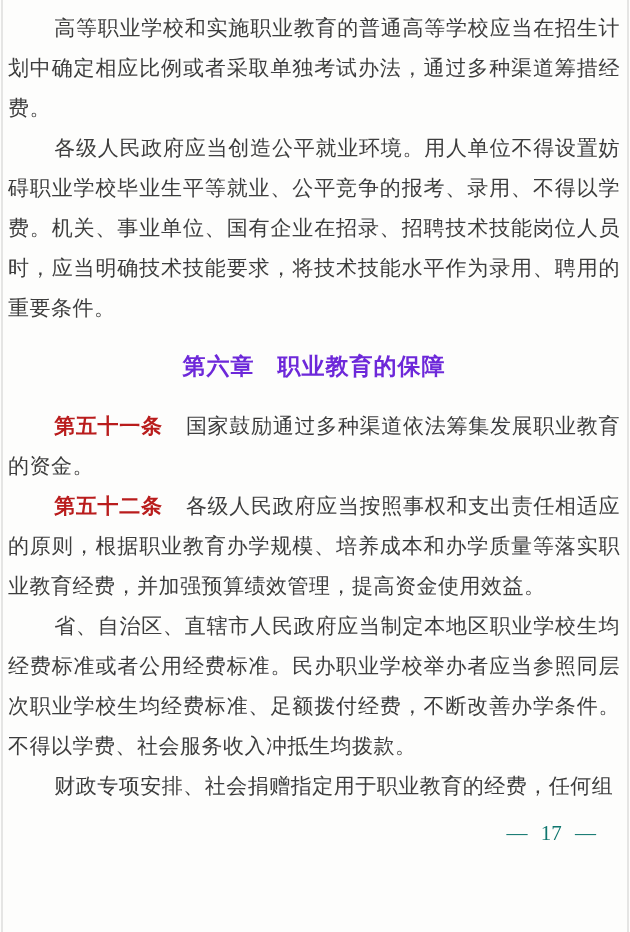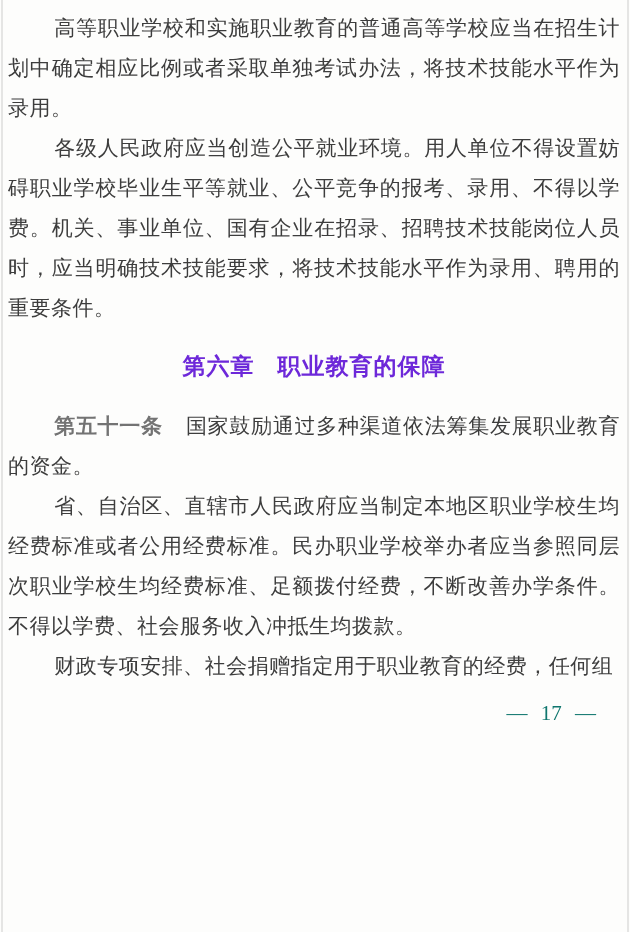--- a/index.html
+++ b/index.html
@@ -48,52 +48,55 @@
     letter-spacing: 1px;
     font-family: "Liberation Sans", "DejaVu Sans", sans-serif;
     color: #6d28d9;
   }
   .chapter-label { margin-right: 1em; }
 
   .article-label {
     font-weight: 700;
     font-family: "Liberation Sans", "DejaVu Sans", sans-serif;
     margin-right: 1.1em;
-    color: #737373;
+    color: #b91c1c;
   }
 
   .footer {
     margin-top: 12px;
     font-size: 21px;
     line-height: 30px;
     text-align: right;
     padding-right: 24px;
     word-spacing: 8px;
     color: #0f766e;
   }
 </style>
 </head>
 <body>
 
 <div class="page">
   <div class="edge left"></div>
   <div class="edge right"></div>
 
-  <p class="body indent">高等职业学校和实施职业教育的普通高等学校应当在招生计划中确定相应比例或者采取单独考试办法，将技术技能水平作为录用。</p>
+  <p class="body indent">高等职业学校和实施职业教育的普通高等学校应当在招生计划中确定相应比例或者采取单独考试办法，通过多种渠道筹措经费。</p>
 
   <p class="body indent">各级人民政府应当创造公平就业环境。用人单位不得设置妨碍职业学校毕业生平等就业、公平竞争的报考、录用、不得以学费。机关、事业单位、国有企业在招录、招聘技术技能岗位人员时，应当明确技术技能要求，将技术技能水平作为录用、聘用的重要条件。</p>
 
   <h2 class="chapter">
     <span class="chapter-label">第六章</span><span>职业教育的保障</span>
   </h2>
 
   <p class="body indent">
     <span class="article-label">第五十一条</span><span>国家鼓励通过多种渠道依法筹集发展职业教育的资金。</span>
   </p>
 
+  <p class="body indent">
+    <span class="article-label">第五十二条</span><span>各级人民政府应当按照事权和支出责任相适应的原则，根据职业教育办学规模、培养成本和办学质量等落实职业教育经费，并加强预算绩效管理，提高资金使用效益。</span>
+  </p>
 
   <p class="body indent">省、自治区、直辖市人民政府应当制定本地区职业学校生均经费标准或者公用经费标准。民办职业学校举办者应当参照同层次职业学校生均经费标准、足额拨付经费，不断改善办学条件。不得以学费、社会服务收入冲抵生均拨款。</p>
 
 
   <p class="body indent">财政专项安排、社会捐赠指定用于职业教育的经费，任何组</p>
 
   <div class="footer">— 17 —</div>
 </div>
 
 </body></html>

